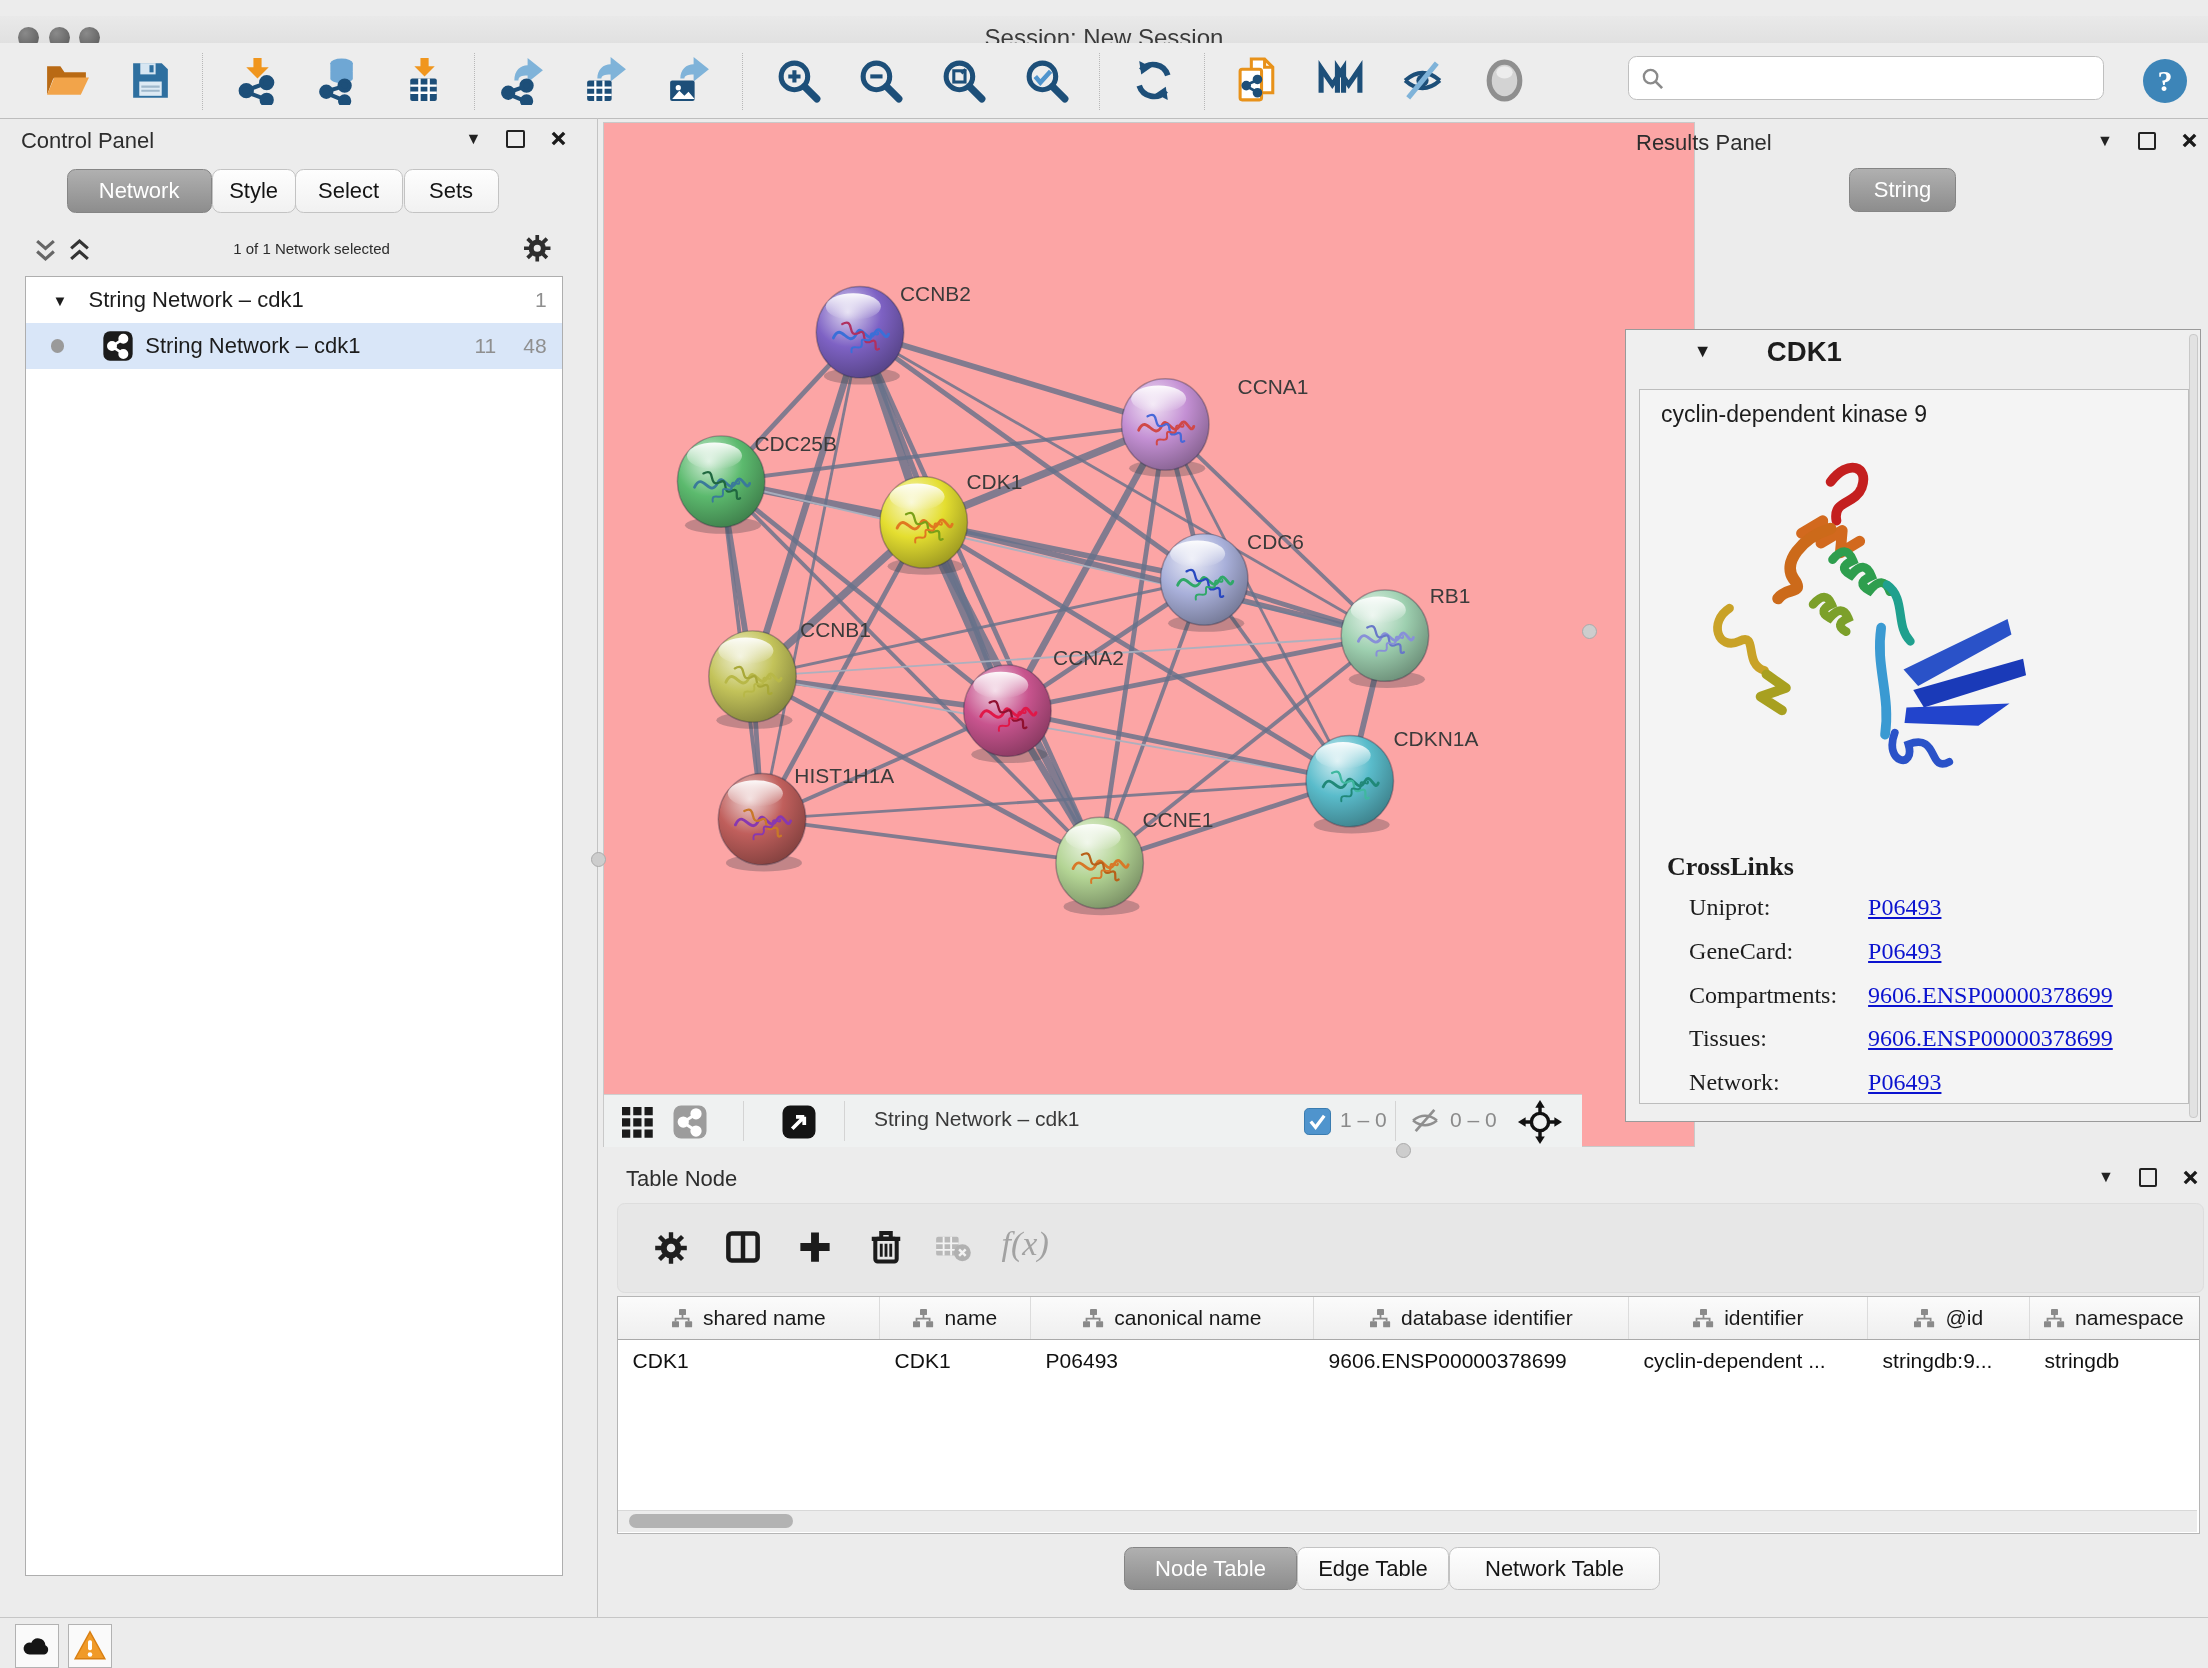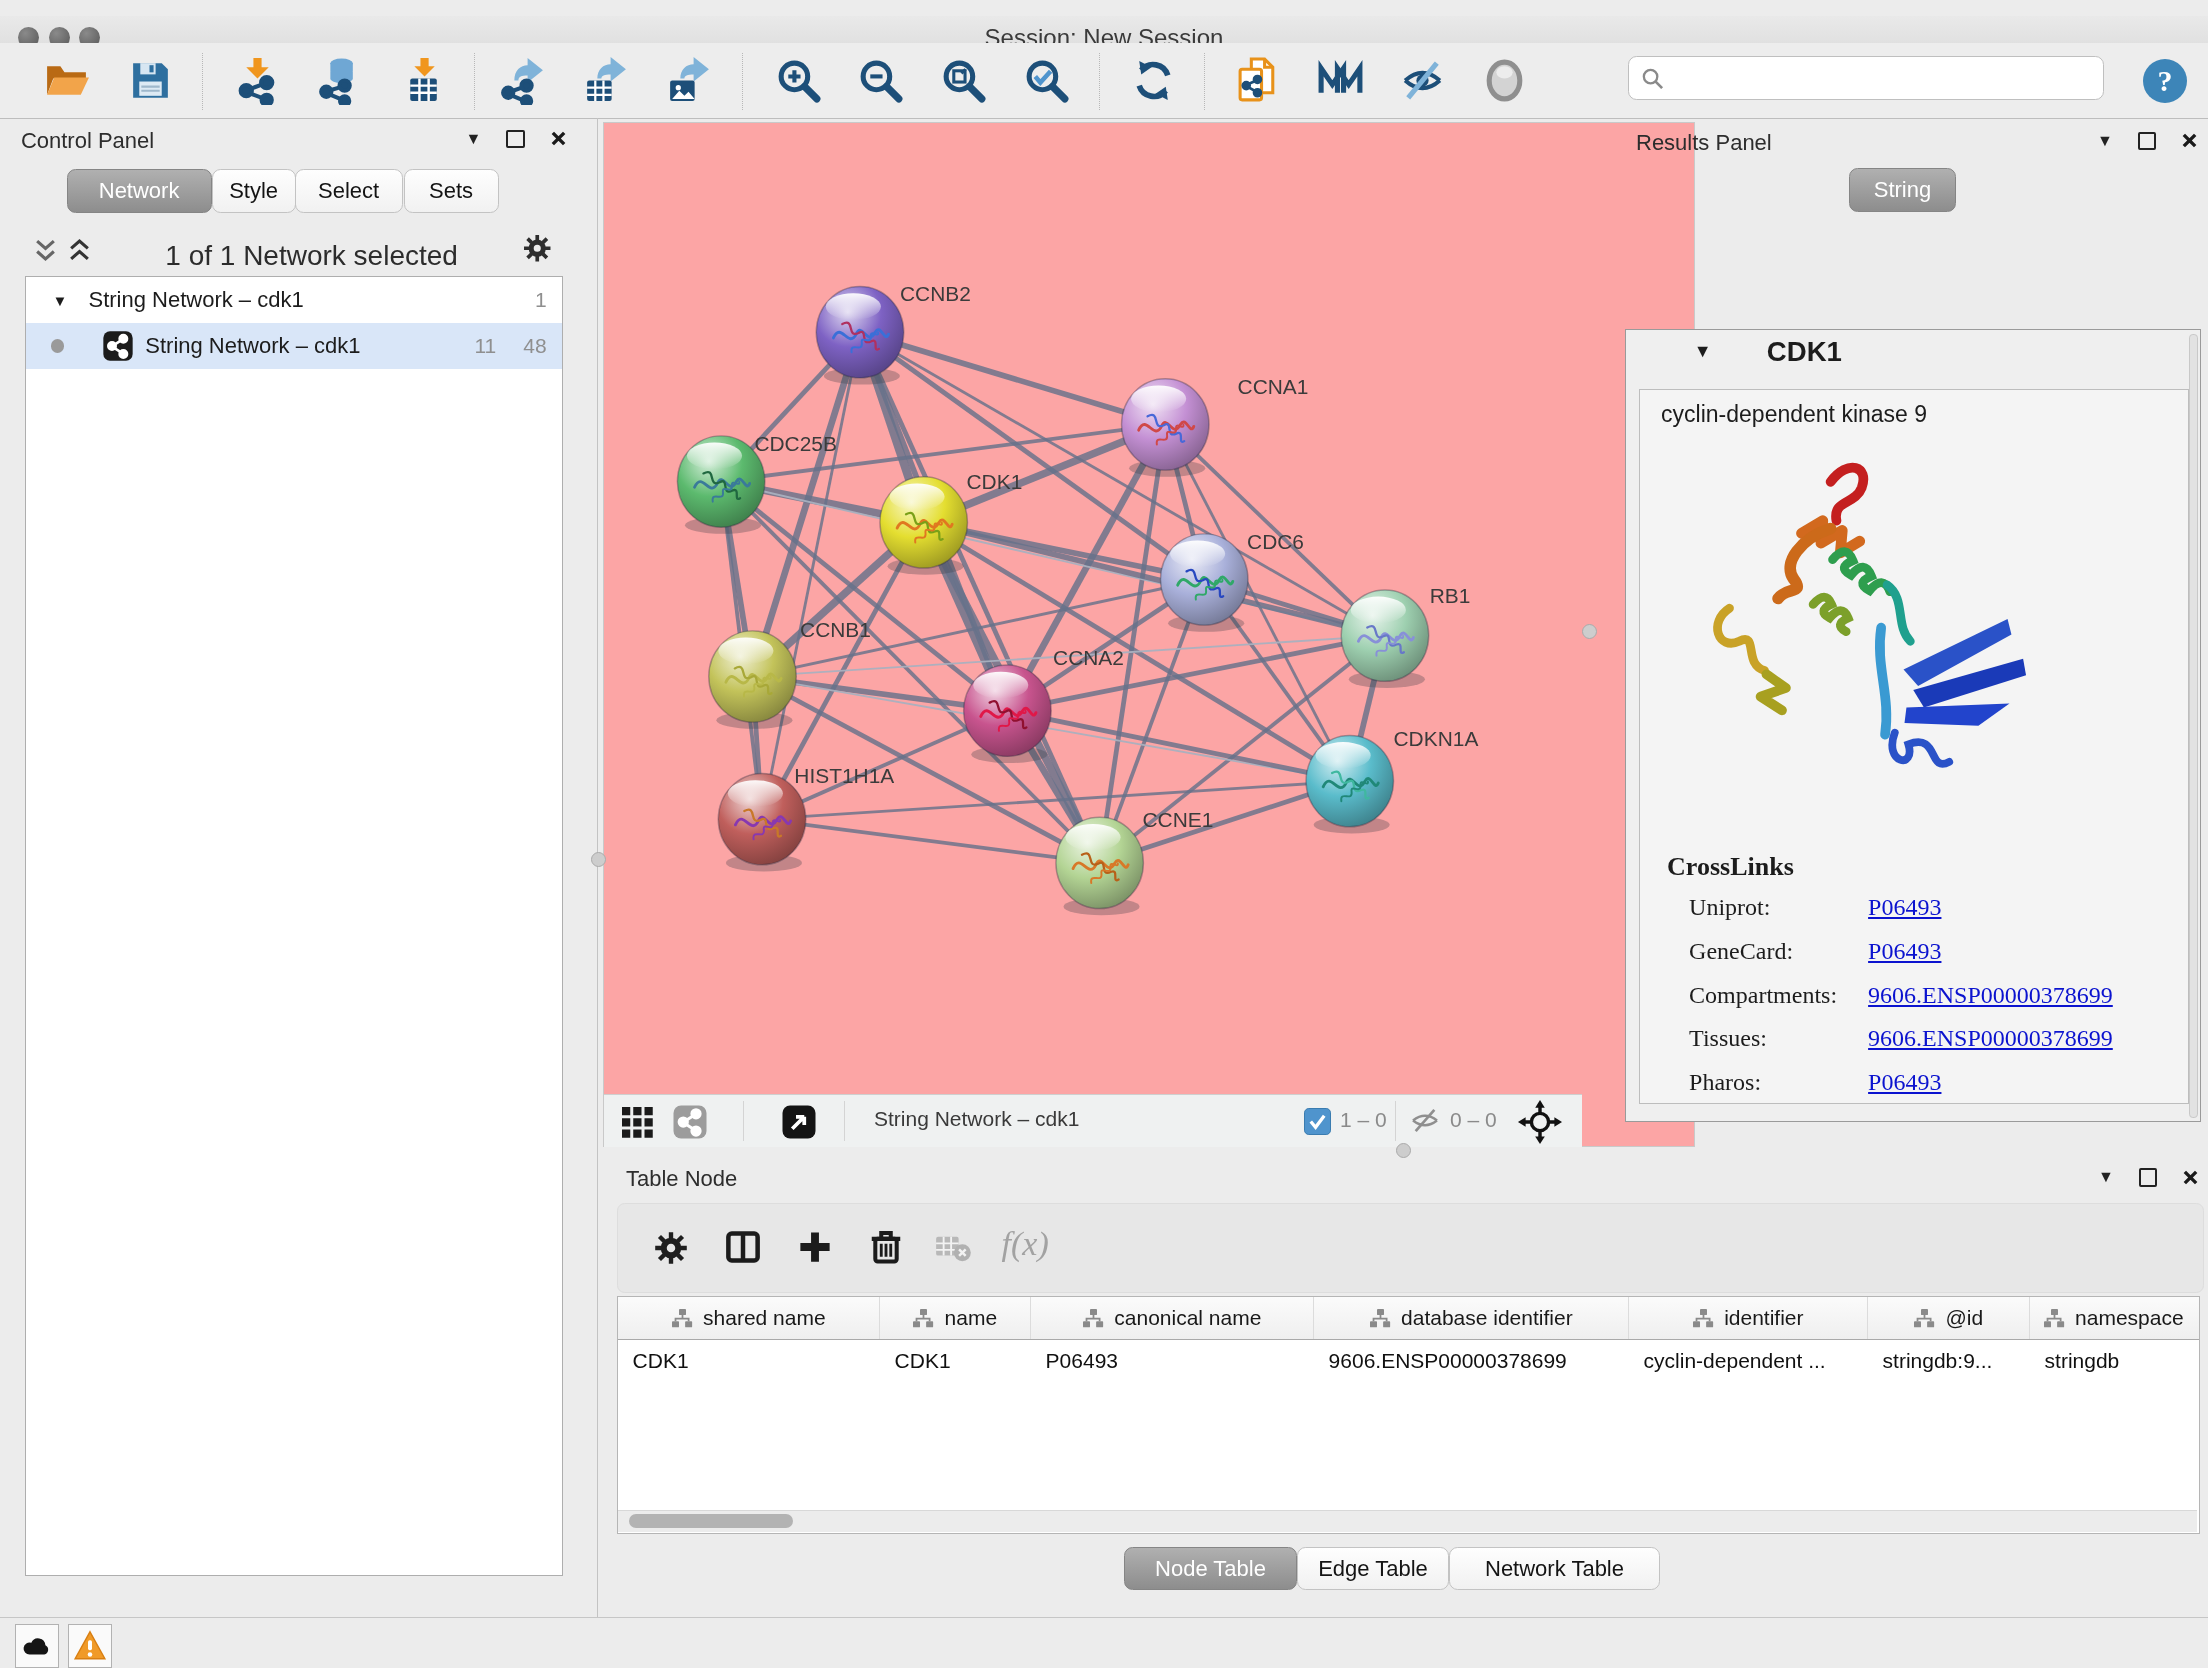--- a/index.html
+++ b/index.html
@@ -254,21 +254,21 @@
   <div class="abs seg" style="left:396px;top:47px;width:95px;height:44px">
       <span>Sets</span>
     </div>
 
   <svg class="abs" style="left:25px;top:116px" width="25" height="25" viewBox="0 0 22 24">
       <path d="M3 3l8 7 8-7M3 13l8 7 8-7" stroke="#666" stroke-width="3" fill="none"></path>
     </svg>
   <svg class="abs" style="left:59px;top:116px" width="25" height="25" viewBox="0 0 22 24">
       <path d="M3 10l8-7 8 7M3 20l8-7 8 7" stroke="#333" stroke-width="3" fill="none"></path>
     </svg>
-  <div class="abs" style="left:114px;top:118px;width:380px;text-align:center;font-size:28px;color:#2c2c2c">1 of 1 Network selected</div>
+  <div class="abs" style="left:114px;top:118px;width:380px;text-align:center;font-size:15px;color:#2c2c2c">1 of 1 Network selected</div>
   <svg class="abs" style="left:515px;top:112px" width="28.5" height="28.5" viewBox="0 0 28 28">
       <circle cx="14" cy="14" r="6" fill="none" stroke="#2e2e2e" stroke-width="5"></circle>
       <path d="M14 1v6M14 21v6M1 14h6M21 14h6M4.5 4.5l4 4M19.5 19.5l4 4M23.5 4.5l-4 4M8.5 19.5l-4 4" stroke="#2e2e2e" stroke-width="3.6"></path>
     </svg>
 
   <div class="abs" id="cp-tree">
     <div class="tree-row" style="padding-left:27px">
       <span style="font-size:15px;margin-right:21px">▼</span>
       <span>String Network – cdk1</span>
       <span class="cnt" style="margin-left:auto;margin-right:15px">1</span>
@@ -618,21 +618,21 @@
       </svg>
       <div class="abs serif" style="left:27px;top:462px;font-size:26px;font-weight:bold">CrossLinks</div>
       <div class="abs xl-label" style="left:49px;top:504px">Uniprot:</div>
       <a class="abs lnk" style="left:228px;top:504px">P06493</a>
       <div class="abs xl-label" style="left:49px;top:548px">GeneCard:</div>
       <a class="abs lnk" style="left:228px;top:548px">P06493</a>
       <div class="abs xl-label" style="left:49px;top:592px">Compartments:</div>
       <a class="abs lnk" style="left:228px;top:592px">9606.ENSP00000378699</a>
       <div class="abs xl-label" style="left:49px;top:635px">Tissues:</div>
       <a class="abs lnk" style="left:228px;top:635px">9606.ENSP00000378699</a>
-      <div class="abs xl-label" style="left:49px;top:679px">Pharos:</div>
+      <div class="abs xl-label" style="left:49px;top:679px">Network:</div>
       <a class="abs lnk" style="left:228px;top:679px">P06493</a>
     </div>
     <div class="abs" style="left:563px;top:3.8px;width:7.6px;height:782px;background:#e2e2e2;border:1px solid #c8c8c8;border-radius:3.8px"></div>
   </div>
 </div>
 
 <div class="abs" id="table-panel">
   <div class="abs panel-title" style="left:17px;top:11.4px">Table Node</div>
   <div class="abs winctl" style="left:1489px;top:13.3px">
     <span class="caret">▼</span>

